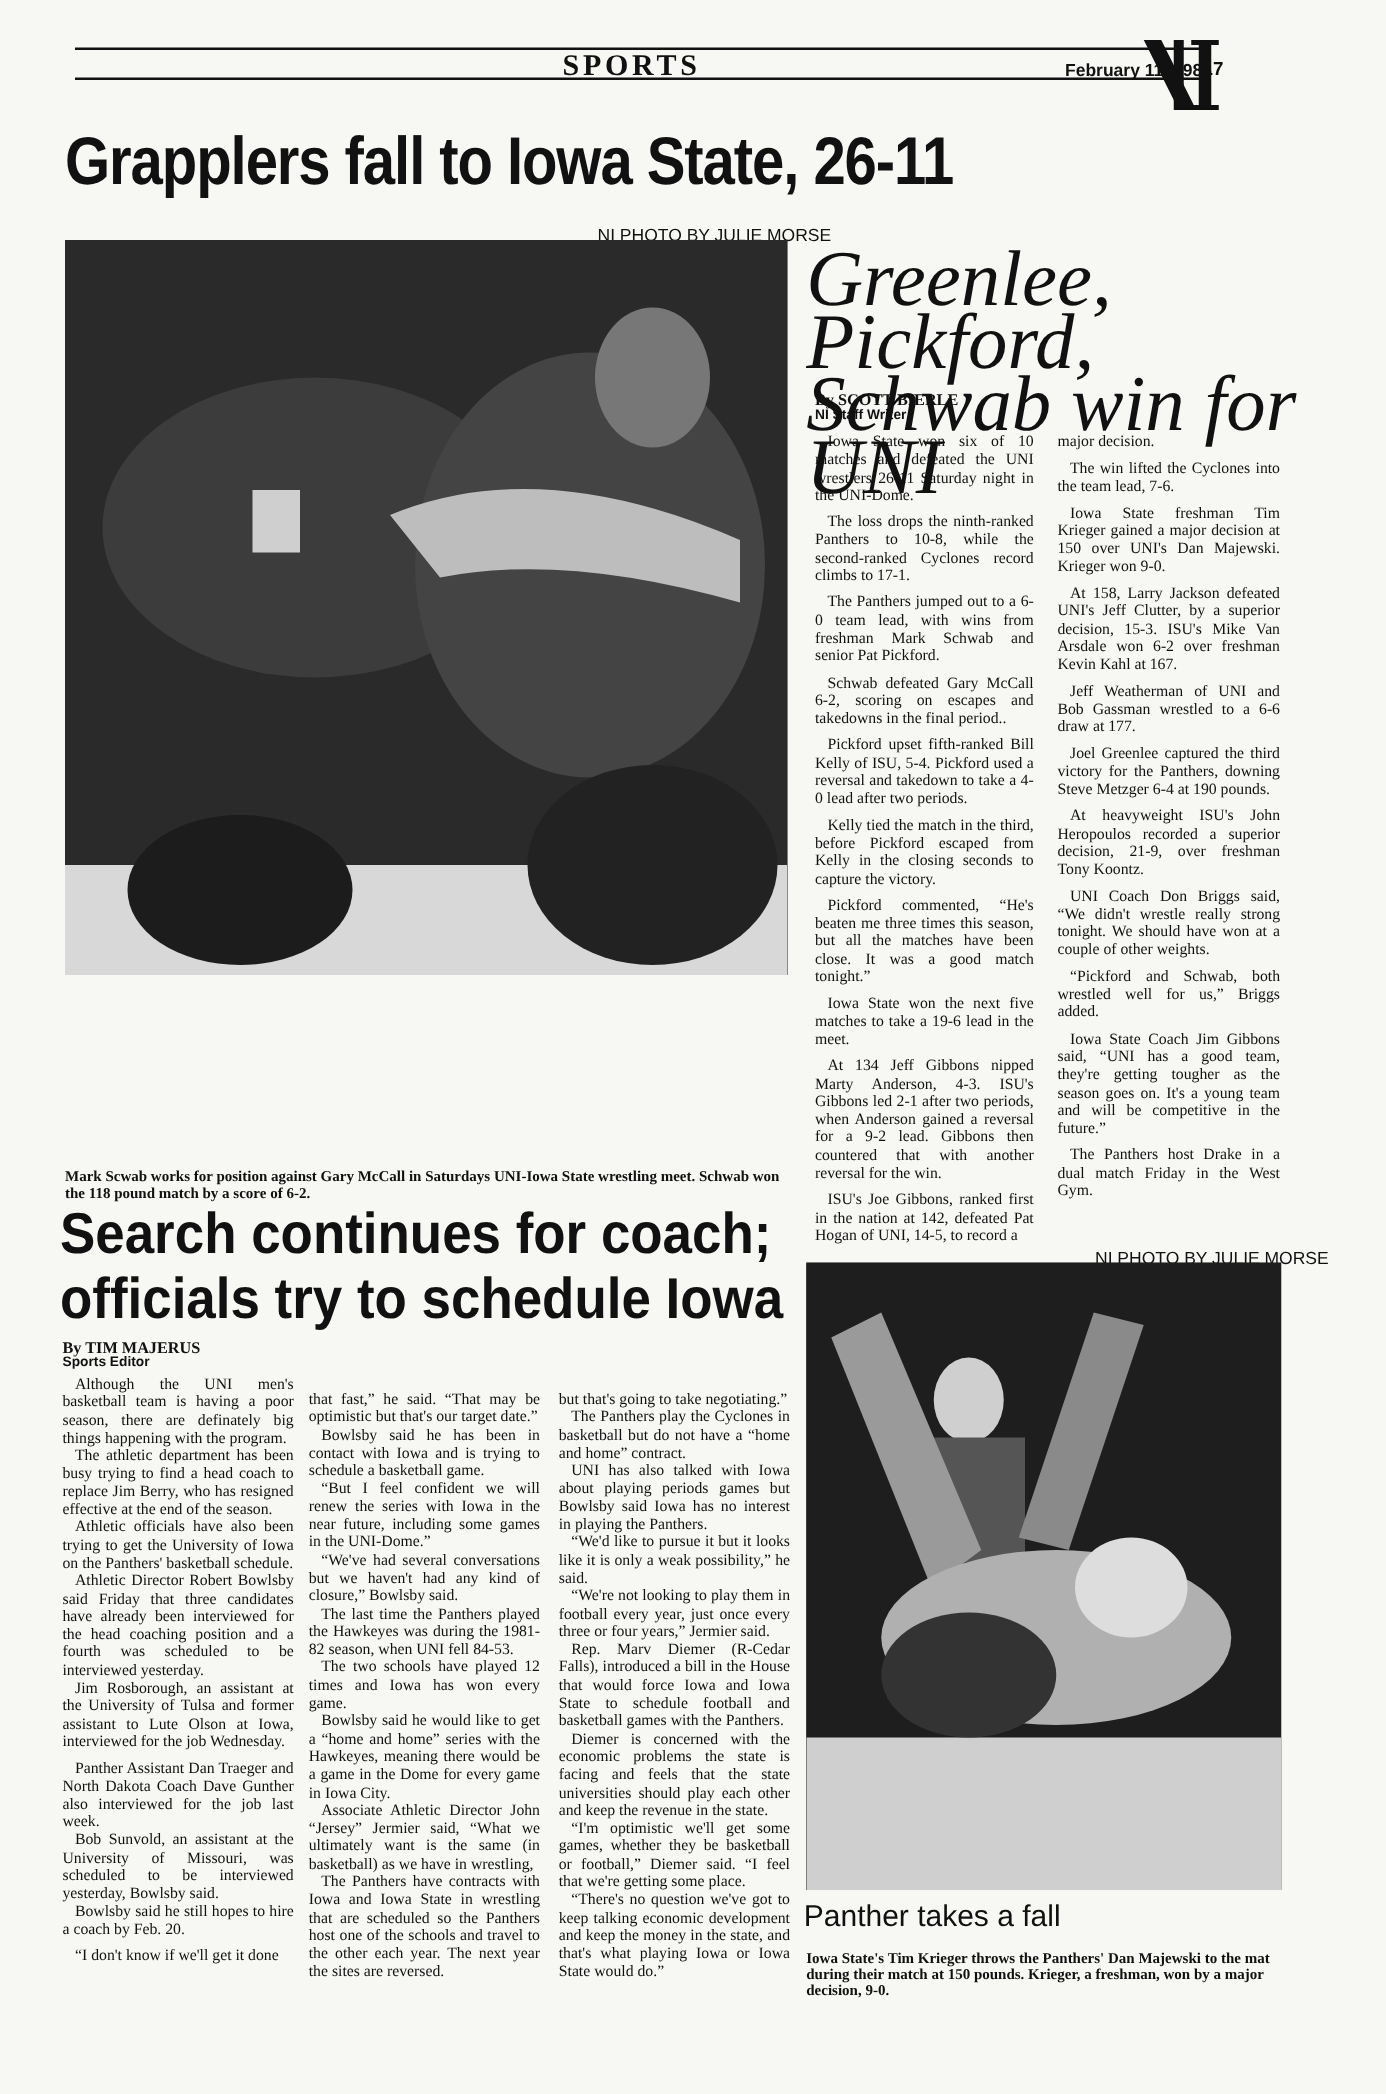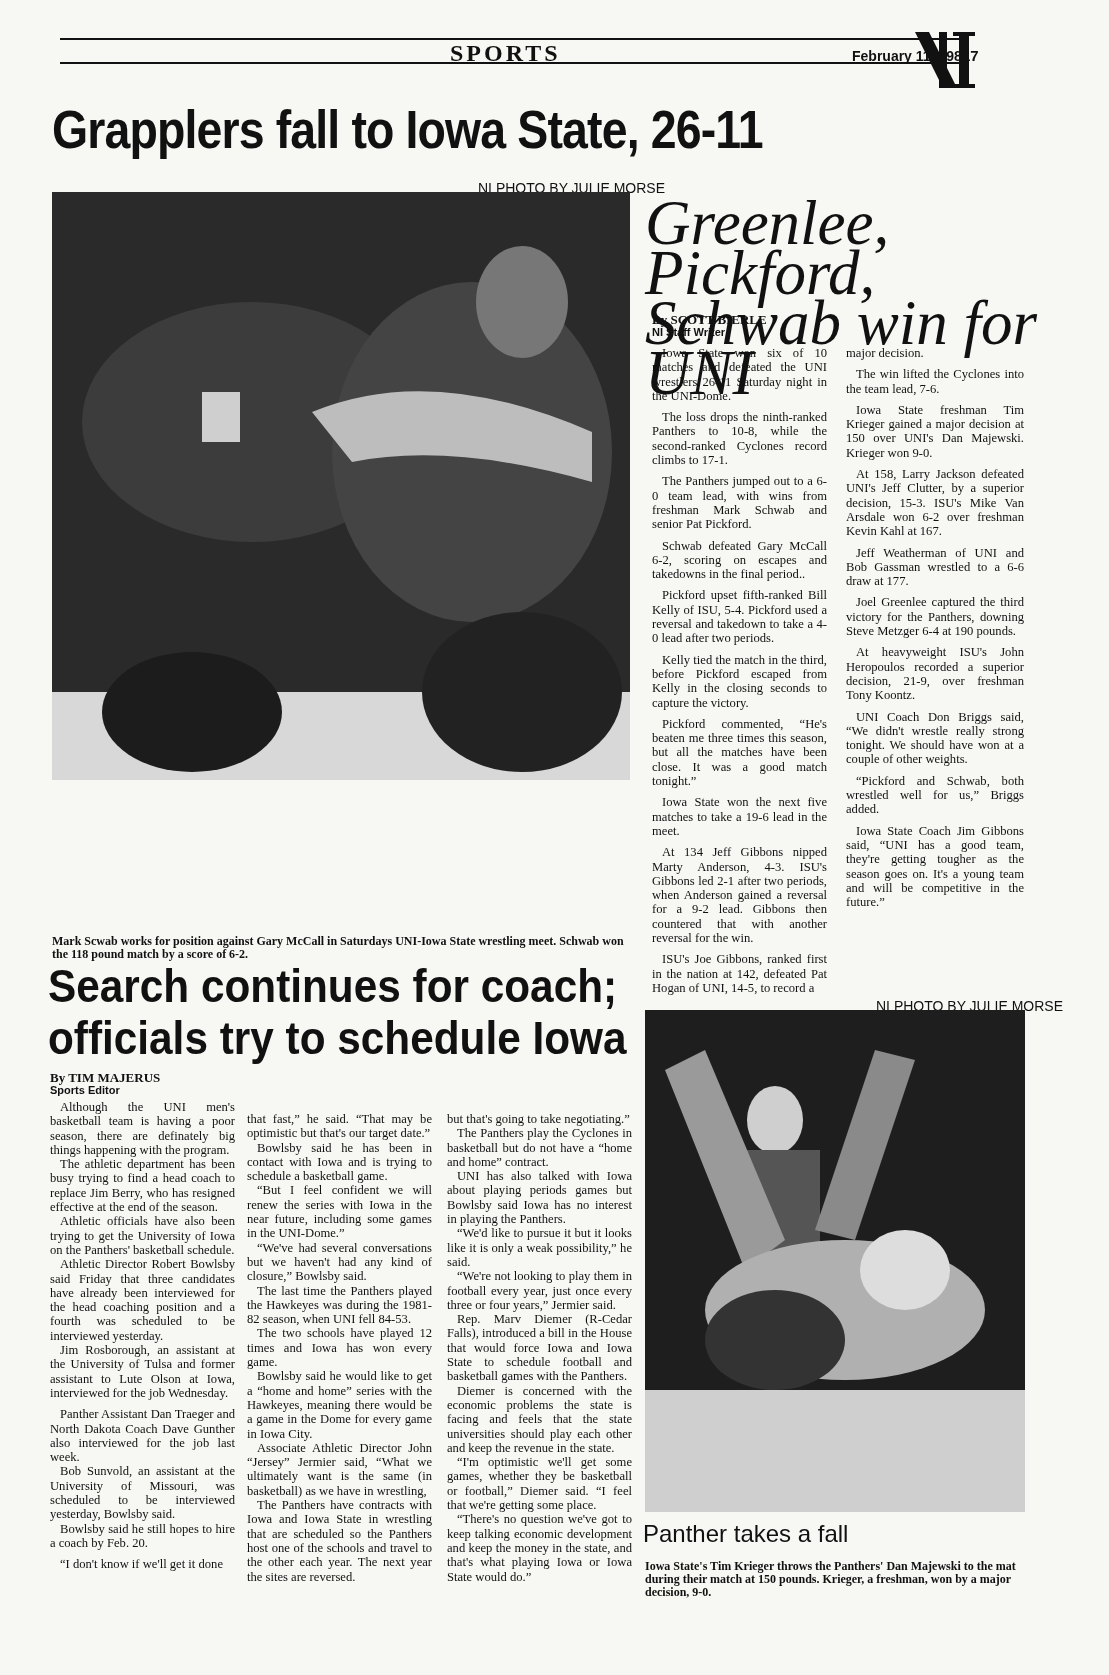--- a/index.html
+++ b/index.html
@@ -84,20 +84,21 @@
   <p style="text-indent:0;">major decision.</p>
   <p>The win lifted the Cyclones into the team lead, 7-6.</p>
   <p>Iowa State freshman Tim Krieger gained a major decision at 150 over UNI's Dan Majewski. Krieger won 9-0.</p>
   <p>At 158, Larry Jackson defeated UNI's Jeff Clutter, by a superior decision, 15-3. ISU's Mike Van Arsdale won 6-2 over freshman Kevin Kahl at 167.</p>
   <p>Jeff Weatherman of UNI and Bob Gassman wrestled to a 6-6 draw at 177.</p>
   <p>Joel Greenlee captured the third victory for the Panthers, downing Steve Metzger 6-4 at 190 pounds.</p>
   <p>At heavyweight ISU's John Heropoulos recorded a superior decision, 21-9, over freshman Tony Koontz.</p>
   <p>UNI Coach Don Briggs said, “We didn't wrestle really strong tonight. We should have won at a couple of other weights.</p>
   <p>“Pickford and Schwab, both wrestled well for us,” Briggs added.</p>
   <p>Iowa State Coach Jim Gibbons said, “UNI has a good team, they're getting tougher as the season goes on. It's a young team and will be competitive in the future.”</p>
+  <p>The Panthers host Drake in a dual match Friday in the West Gym.</p>
 </div>
 
 <div class="abs head2">
   <div>Search continues for coach;</div>
   <div>officials try to schedule Iowa</div>
 </div>
 
 <div class="abs" style="left:50px; top:1071px;">
   <div class="byline">By TIM MAJERUS</div>
   <div class="byrole">Sports Editor</div>

